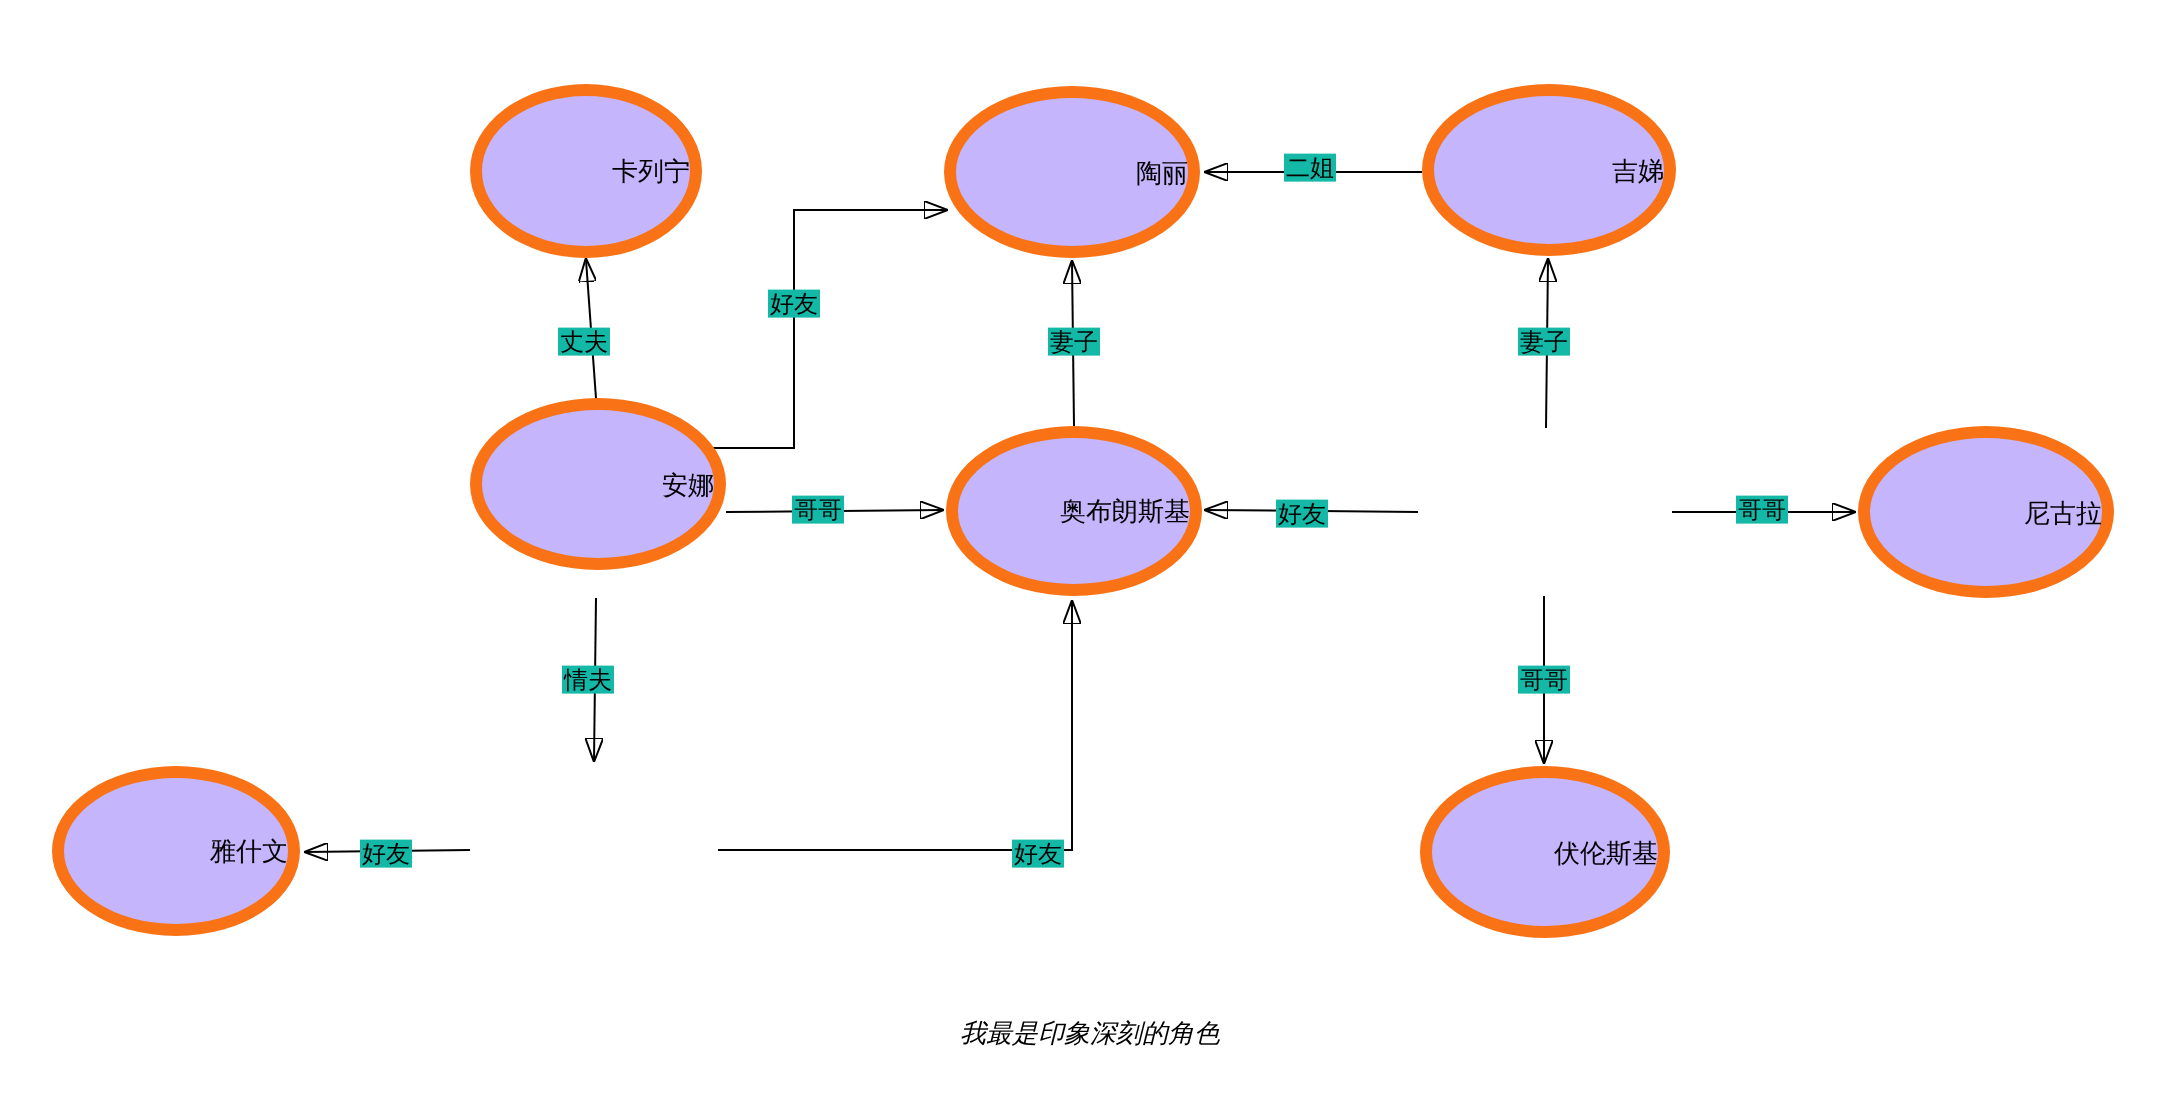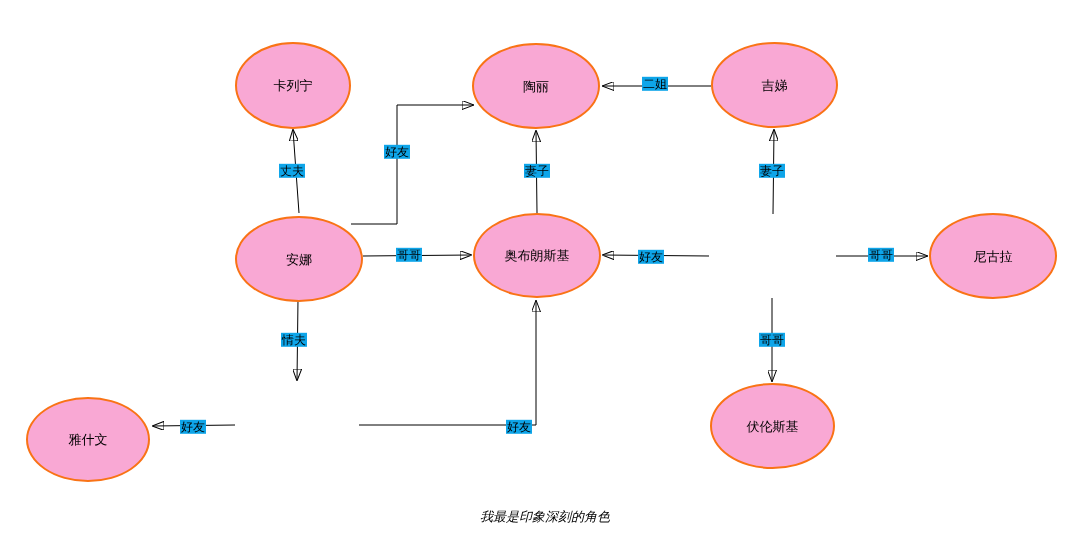--- a/index.html
+++ b/index.html
@@ -23,37 +23,37 @@
     width: 1080px;
     height: 554px;
   }
   .edges-layer path {
     fill: none;
     stroke: #000000;
     stroke-width: 1;
   }
   .node {
     position: absolute;
-    border: 2px solid #f97316;
+    border: 6px solid #f97316;
     border-radius: 50%;
-    background: #f9a8d4;
+    background: #c4b5fd;
     display: flex;
     align-items: center;
-    justify-content: center;
+    justify-content: flex-end;
     box-sizing: border-box;
   }
   .node-label {
     font-size: 13px;
     line-height: 1;
     white-space: nowrap;
   }
   .edge-label {
     position: absolute;
     transform: translate(-50%, -50%);
-    background: #0ea5e9;
+    background: #14b8a6;
     font-size: 12px;
     line-height: 1.2;
     padding: 0 1px;
     white-space: nowrap;
   }
   .caption {
     position: absolute;
     transform: translate(-50%, -50%);
     font-size: 13px;
     white-space: nowrap;
@@ -87,30 +87,30 @@
 
   <div class="node" style="left:235px; top:42px;  width:116px; height:87px;">
     <span class="node-label">卡列宁</span>
   </div>
   <div class="node" style="left:472px; top:43px;  width:128px; height:86px;">
     <span class="node-label">陶丽</span>
   </div>
   <div class="node" style="left:711px; top:42px;  width:127px; height:86px;">
     <span class="node-label">吉娣</span>
   </div>
-  <div class="node" style="left:235px; top:216px; width:128px; height:86px;">
+  <div class="node" style="left:235px; top:199px; width:128px; height:86px;">
     <span class="node-label">安娜</span>
   </div>
   <div class="node" style="left:473px; top:213px; width:128px; height:85px;">
     <span class="node-label">奥布朗斯基</span>
   </div>
   <div class="node" style="left:929px; top:213px; width:128px; height:86px;">
     <span class="node-label">尼古拉</span>
   </div>
-  <div class="node" style="left:26px;  top:397px; width:124px; height:85px;">
+  <div class="node" style="left:26px;  top:383px; width:124px; height:85px;">
     <span class="node-label">雅什文</span>
   </div>
   <div class="node" style="left:710px; top:383px; width:125px; height:86px;">
     <span class="node-label">伏伦斯基</span>
   </div>
 
   <span class="edge-label" style="left:292px; top:171px;">丈夫</span>
   <span class="edge-label" style="left:397px; top:152px;">好友</span>
   <span class="edge-label" style="left:409px; top:255px;">哥哥</span>
   <span class="edge-label" style="left:294px; top:340px;">情夫</span>

